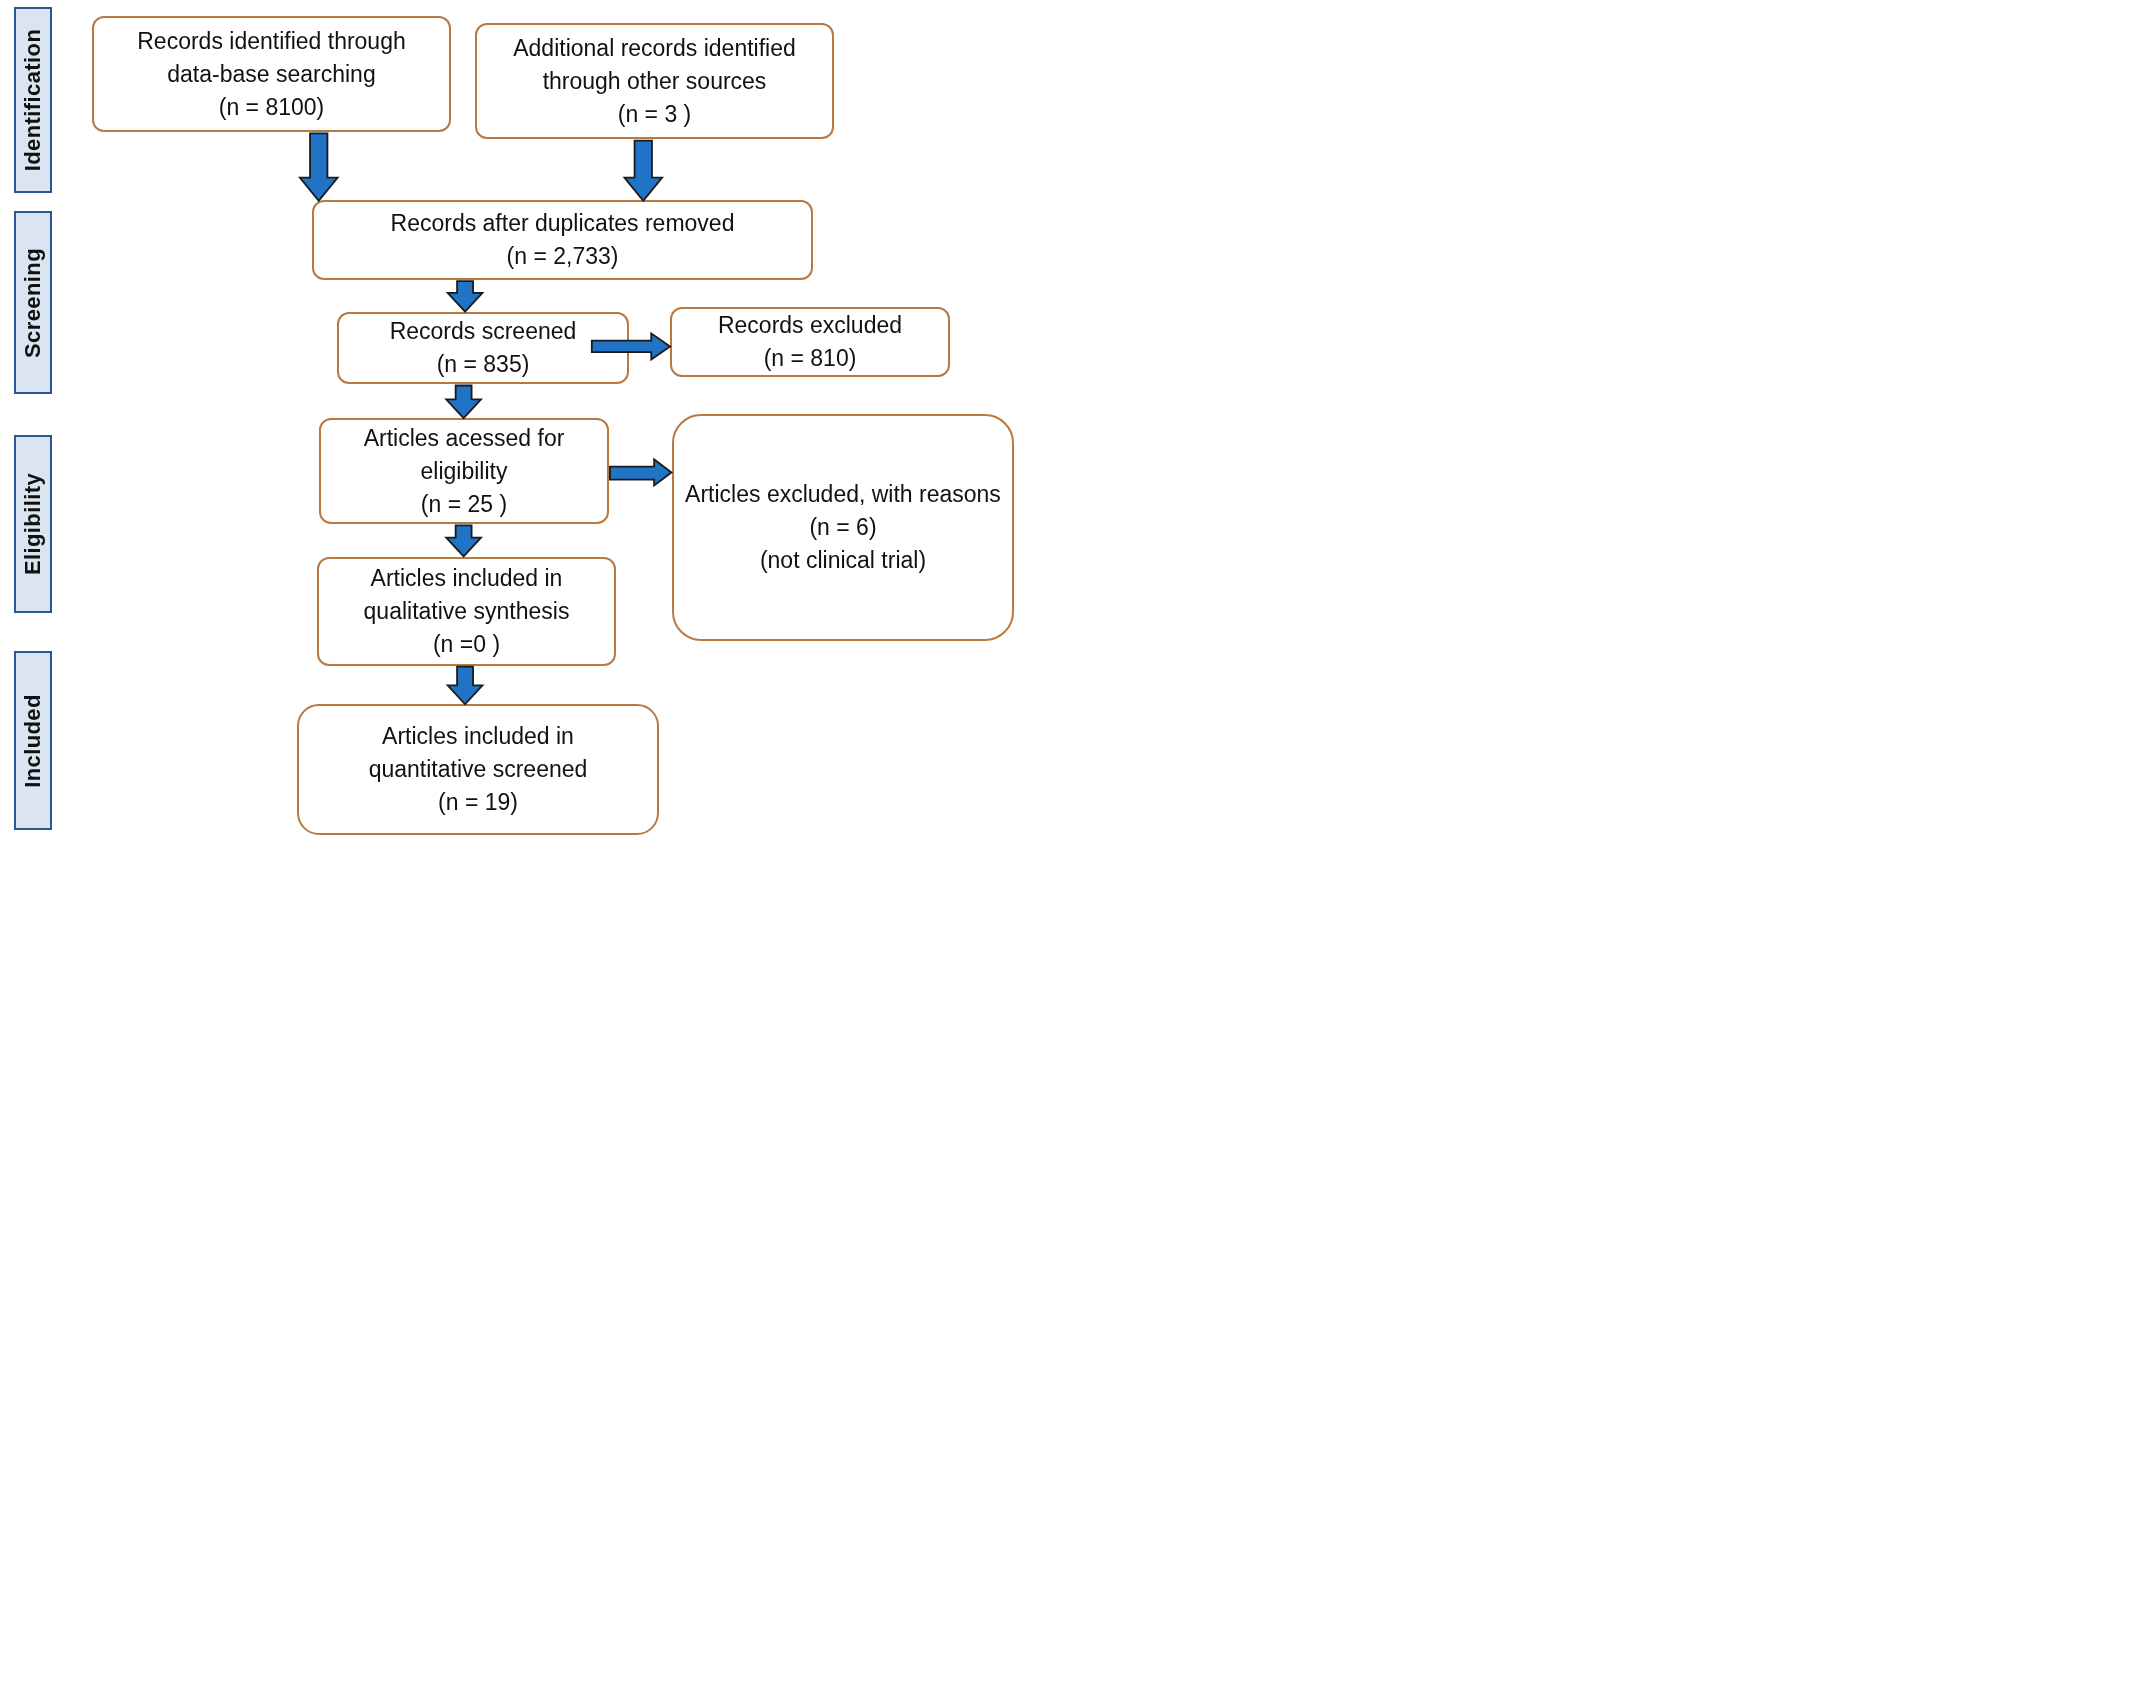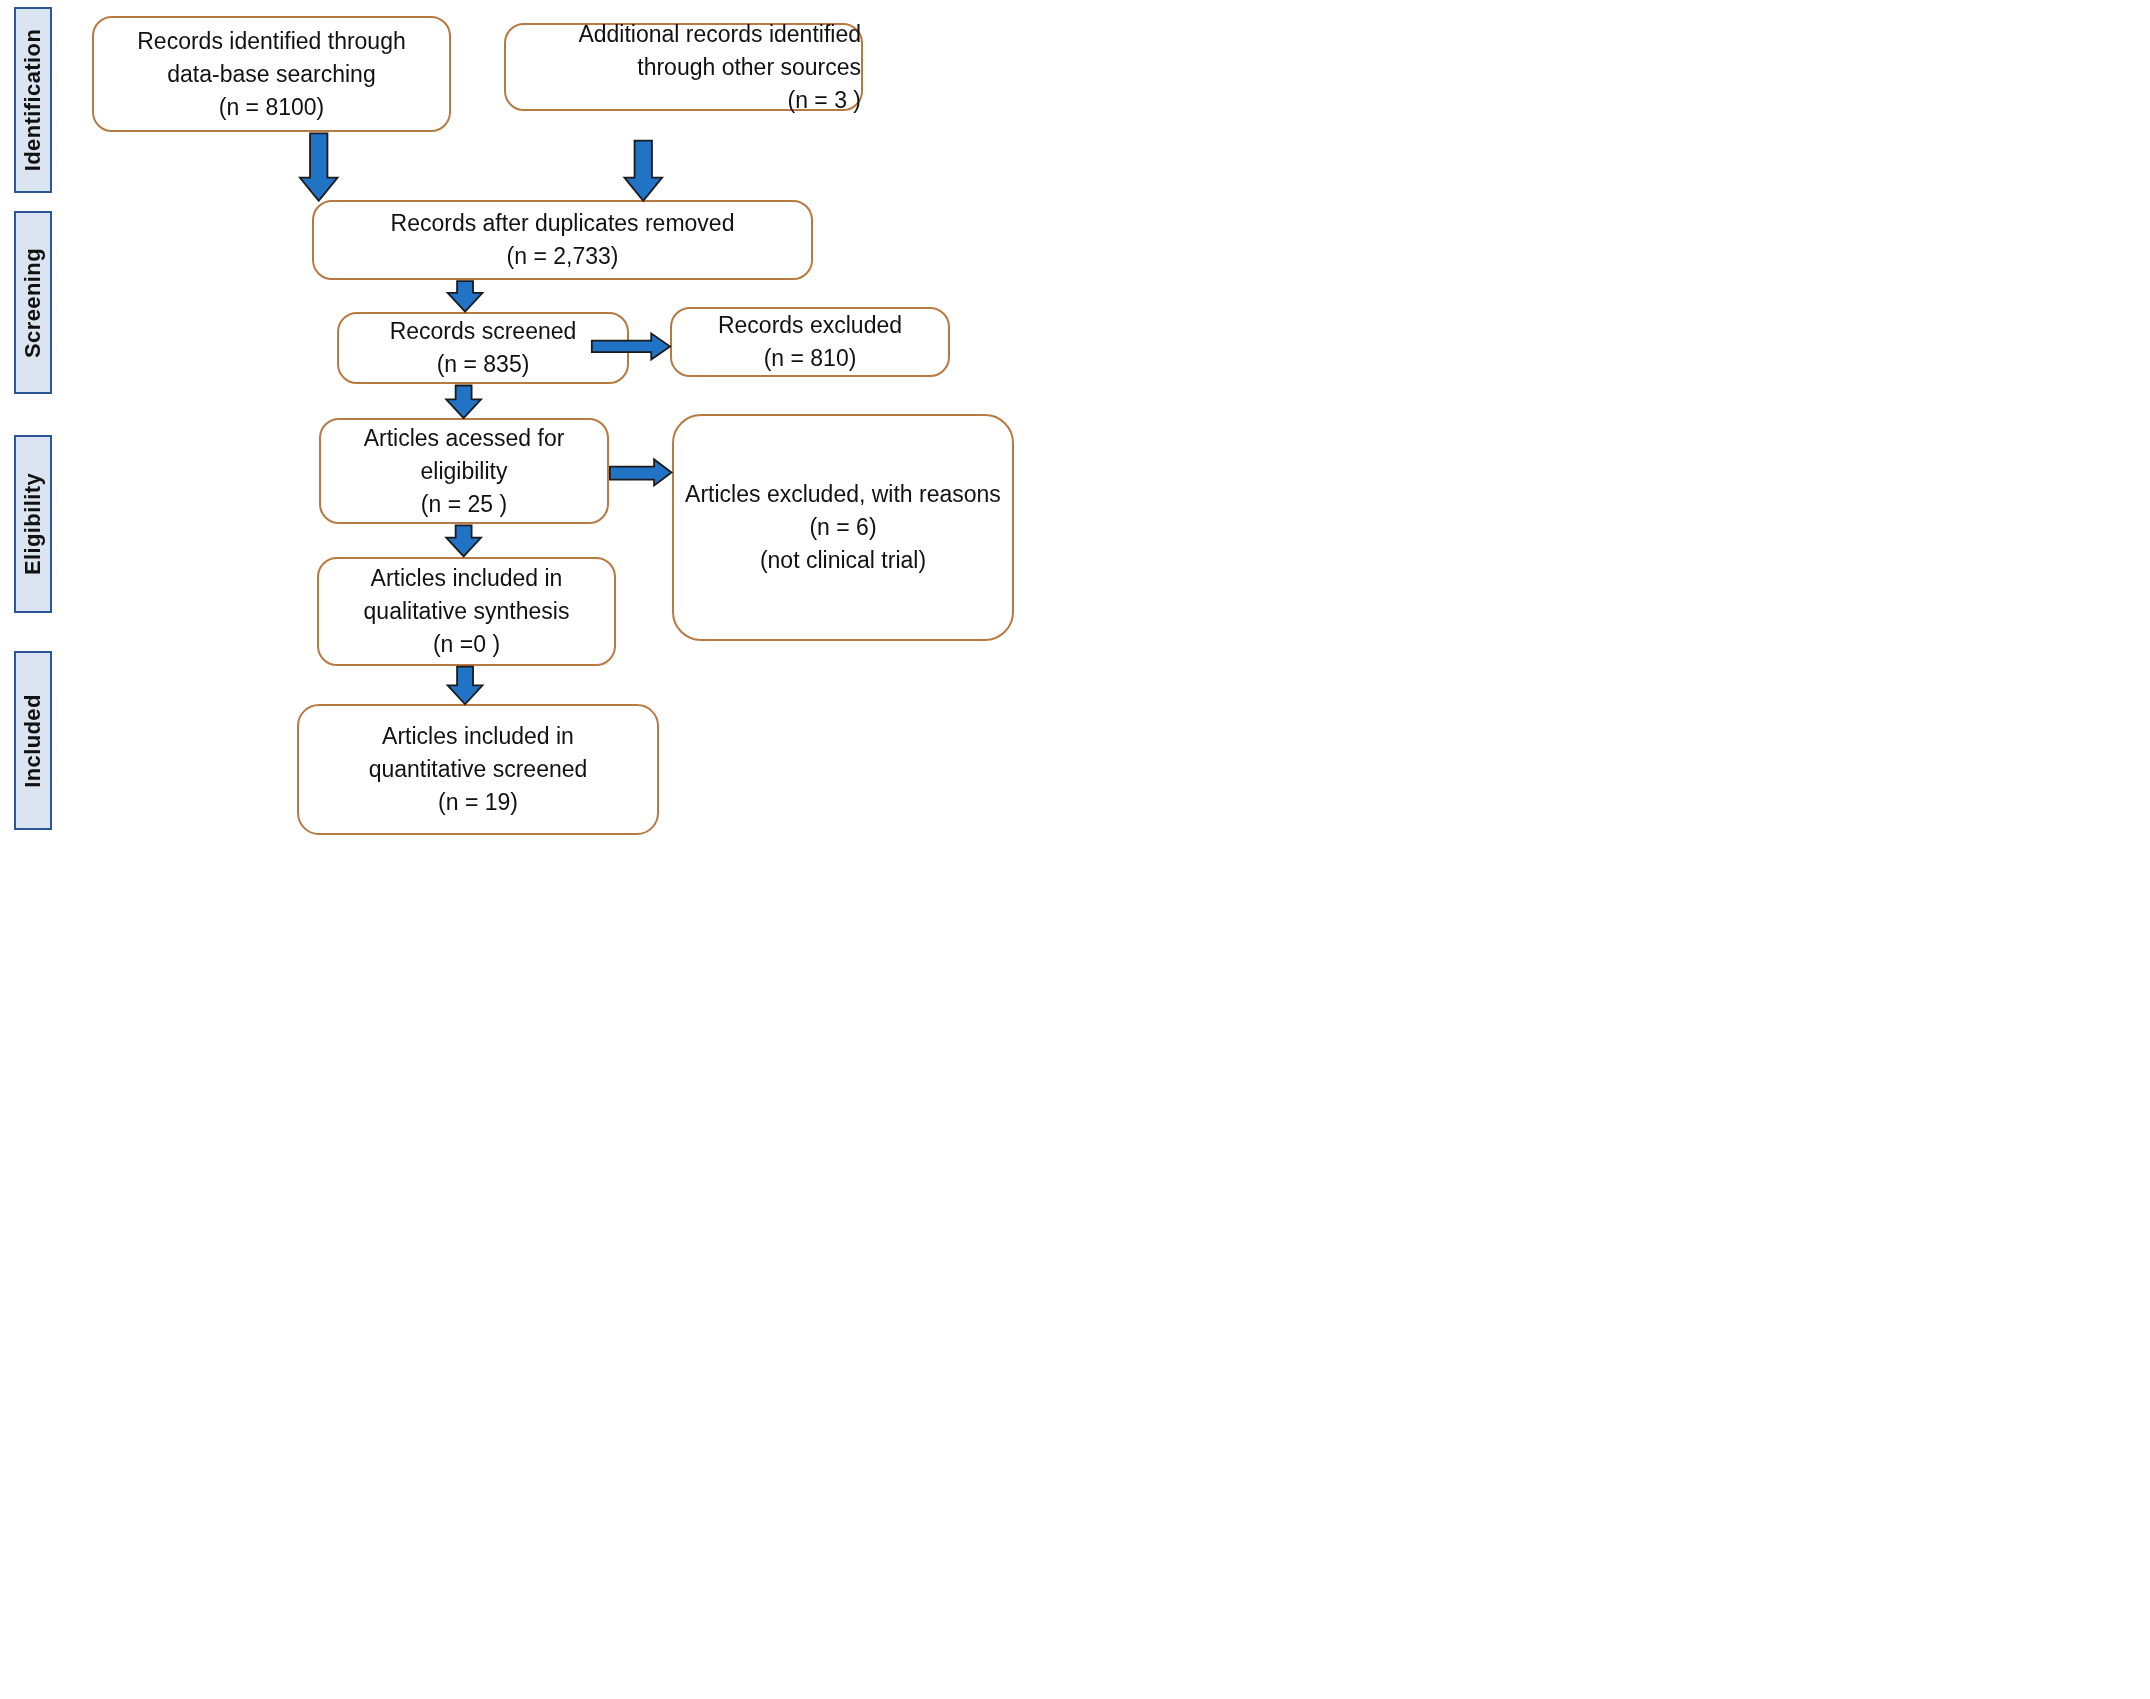--- a/index.html
+++ b/index.html
@@ -36,21 +36,21 @@
     white-space: nowrap;
     font-size: 22px;
     font-weight: 700;
     letter-spacing: 0.4px;
     color: var(--text);
   }
   .fbox {
     position: absolute;
     background: #ffffff;
     border: 2.2px solid var(--box-border);
-    border-radius: 20px;
+    border-radius: 12px;
     display: flex;
     flex-direction: column;
     align-items: center;
     justify-content: center;
   }
   .fbox .line {
     font-size: 23px;
     line-height: 33px;
     white-space: nowrap;
     text-align: center;
@@ -87,21 +87,21 @@
   <div class="stage" style="top:651px; height:179px;">
     <span class="stage-text">Included</span>
   </div>
 
   <div class="fbox" style="left:92px; top:16px; width:359px; height:116px;">
     <div class="line">Records identified through</div>
     <div class="line">data-base searching</div>
     <div class="line">(n = 8100)</div>
   </div>
 
-  <div class="fbox" style="left:504px; top:23px; width:359px; height:88px;align-items:flex-end;">
+  <div class="fbox" style="left:475px; top:23px; width:359px; height:116px;">
     <div class="line">Additional records identified</div>
     <div class="line">through other sources</div>
     <div class="line">(n = 3 )</div>
   </div>
 
   <div class="fbox" style="left:270px; top:200px; width:501px; height:80px;margin-left:42px;">
     <div class="line">Records after duplicates removed</div>
     <div class="line">(n = 2,733)</div>
   </div>
 

